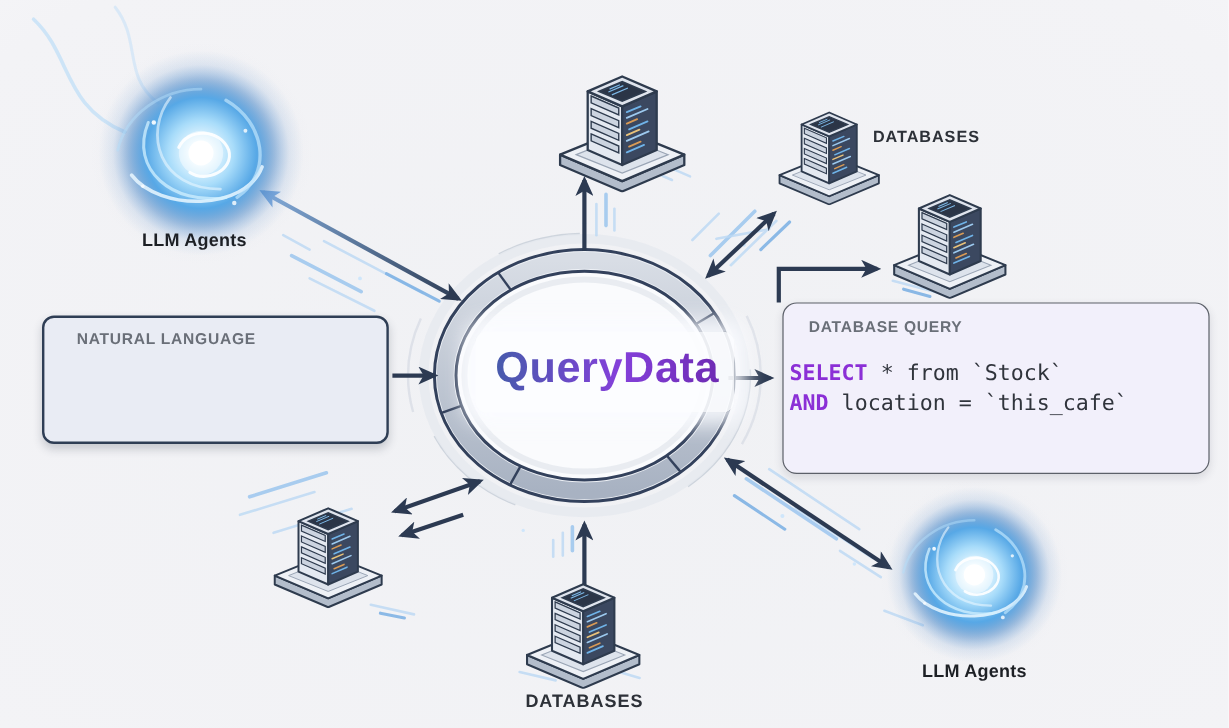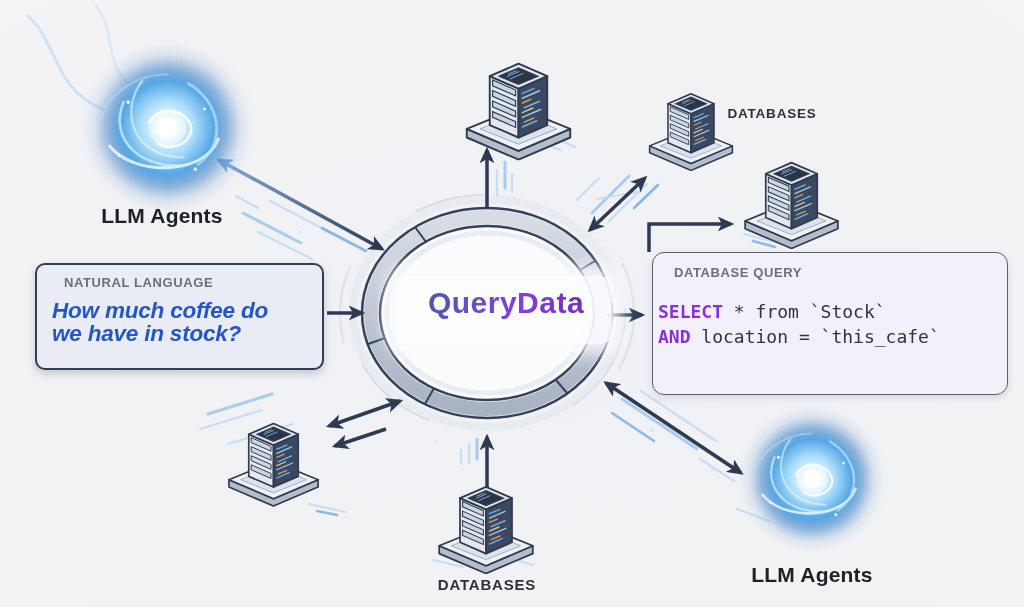--- a/index.html
+++ b/index.html
@@ -5,28 +5,28 @@
   html,body{margin:0;padding:0;background:#fff;}
   .canvas{
     position:relative;width:1024px;height:607px;overflow:hidden;
     font-family:"Liberation Sans", sans-serif;
     background:radial-gradient(120% 130% at 50% 55%, #f0f1f4 0%, #f3f3f6 55%, #fdfdfe 100%);
   }
   .overlay{position:absolute;left:0;top:0;width:1024px;height:607px;}
 
   
   .lbl{position:absolute;transform:translateX(-50%);color:#1d2025;font-weight:bold;white-space:nowrap;}
-  .lbl-llm{font-size:21px;letter-spacing:.2px;margin-top:12px;}
+  .lbl-llm{font-size:15px;letter-spacing:.2px;}
   .lbl-db{font-size:13.5px;letter-spacing:.8px;color:#2d3138;text-align:center;}
 
   
   .center-patch{position:absolute;left:396px;top:276px;width:216px;height:68px;border-radius:10px;
     background:rgba(252,253,255,.92);box-shadow:0 0 16px 10px rgba(250,252,255,.85);}
   .center-title{position:absolute;left:400px;top:286px;width:212px;text-align:center;
-    font-size:30px;font-weight:bold;letter-spacing:.5px;line-height:1.1;
+    font-size:36px;font-weight:bold;letter-spacing:.5px;line-height:1.1;
     background:linear-gradient(90deg,var(--title-gradient-start) 0%,var(--title-gradient-mid) 55%,var(--title-gradient-end) 100%);
     -webkit-background-clip:text;background-clip:text;color:transparent;}
 
   
   .nl-box{position:absolute;left:35px;top:263px;width:289px;height:107px;box-sizing:border-box;
     background:#e9ecf4;border:2.5px solid #2f3e55;border-radius:10px;
     box-shadow:0 4px 8px rgba(40,50,70,.22);}
   .nl-heading{position:absolute;left:27px;top:10px;font-size:13px;font-weight:bold;
     letter-spacing:.6px;color:var(--box-heading-gray);}
   .nl-question{position:absolute;left:15px;top:34px;font-size:22.5px;font-weight:bold;font-style:italic;
@@ -264,24 +264,20 @@
   <div class="lbl lbl-llm" style="left:162px;top:192px">LLM Agents</div>
   <div class="lbl lbl-llm" style="left:812px;top:551px">LLM Agents</div>
   <div class="lbl lbl-db" style="left:772px;top:106px">DATABASES</div>
   <div class="lbl lbl-db" style="left:487px;top:576px;font-size:15px">DATABASES</div>
 
   <div class="center-patch"></div>
   <div class="center-title">QueryData</div>
 
   <div class="nl-box">
     <div class="nl-heading">NATURAL LANGUAGE</div>
-    <div class="nl-question">
-      <div>How much coffee do</div>
-      <div>we have in stock?</div>
-    </div>
   </div>
 
   <div class="dq-box">
     <div class="dq-heading">DATABASE QUERY</div>
     <div class="sql-block">
       <div class="sql-line"><span class="kw">SELECT</span><span> * from `Stock`</span></div>
       <div class="sql-line"><span class="kw">AND</span><span> location = `this_cafe`</span></div>
     </div>
   </div>
 

